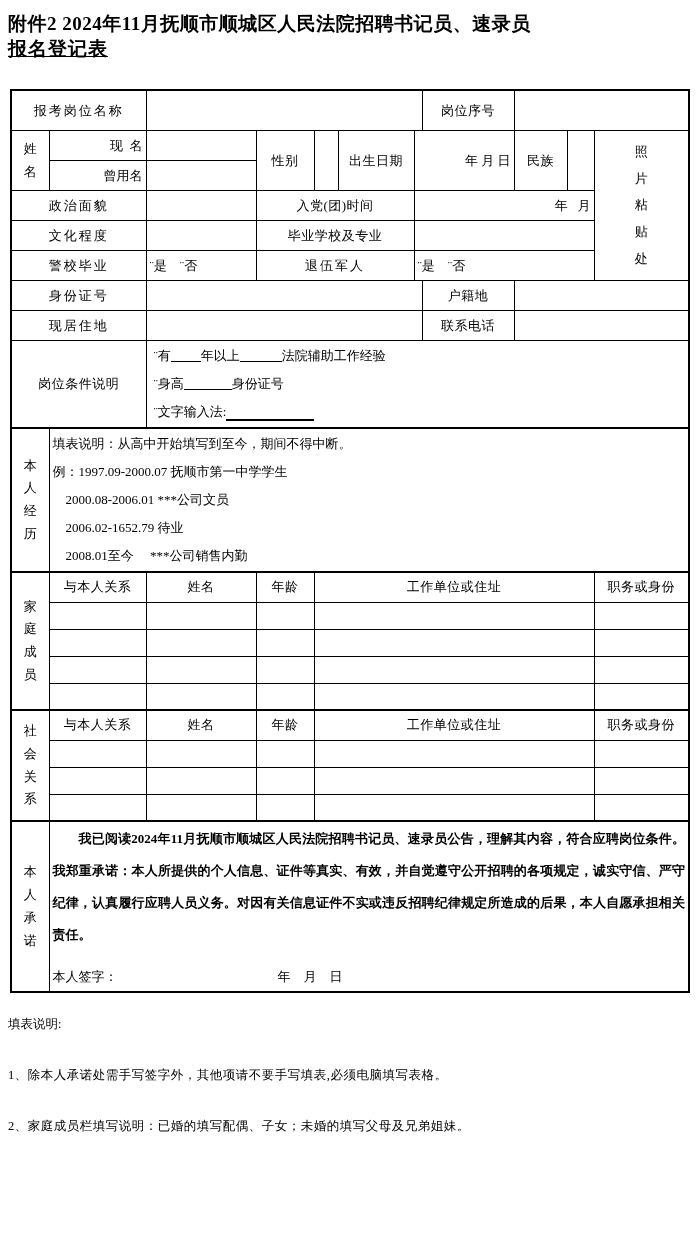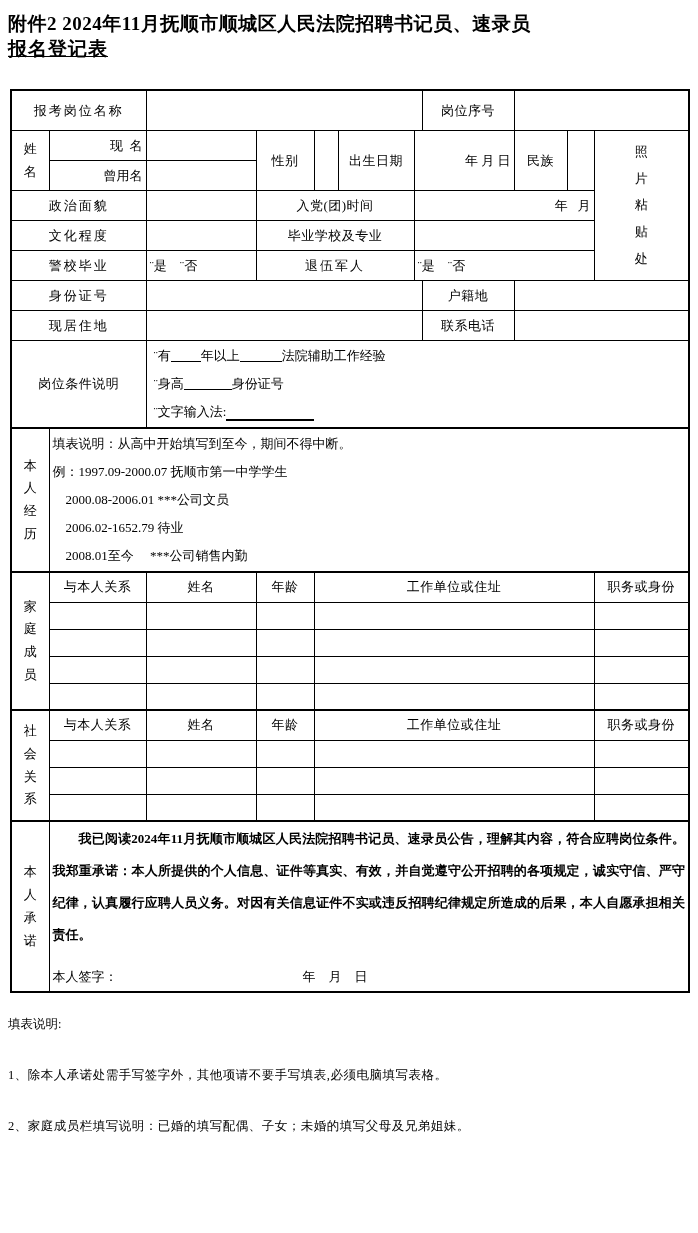--- a/index.html
+++ b/index.html
@@ -38,21 +38,21 @@
   .cond-line{line-height:2.15;white-space:pre;padding-left:4px;}
   .u{display:inline-block;border-bottom:1px solid #000;height:13px;vertical-align:-2px;}
   .u30{width:30px;} .u42{width:42px;} .u48{width:48px;}
   .u88{width:88px;border-bottom:2px solid #000;vertical-align:-5px;}
 
   .exp-cell{vertical-align:middle;padding:4px 6px;}
   .exp-line{line-height:28px;white-space:pre;}
 
   .pledge-cell{vertical-align:top;padding:8px 10px 6px 10px;}
   .pledge-text{text-indent:2em;line-height:2.45;text-align:justify;font-size:13px;font-weight:bold;}
-  .sign-row{margin-top:14px;display:flex;line-height:26px;gap:25px;}
+  .sign-row{margin-top:14px;display:flex;line-height:26px;}
   .sign-date{margin-left:160px;white-space:pre;}
 
   .notes{margin:24px 10px 5px 8px;font-size:12.5px;}
   .note-title{line-height:14px;}
   .note-item{margin-top:37px;line-height:14px;letter-spacing:0.5px;}
 </style>
 </head>
 <body>
 
 <div class="page-header">

